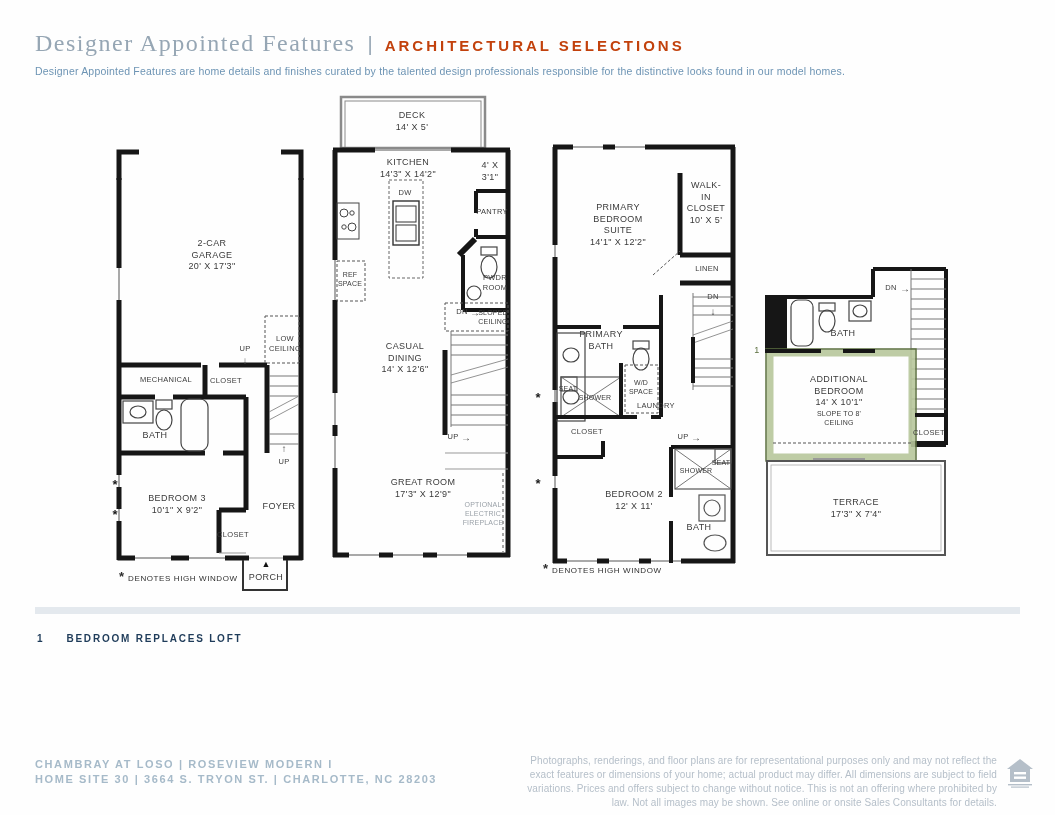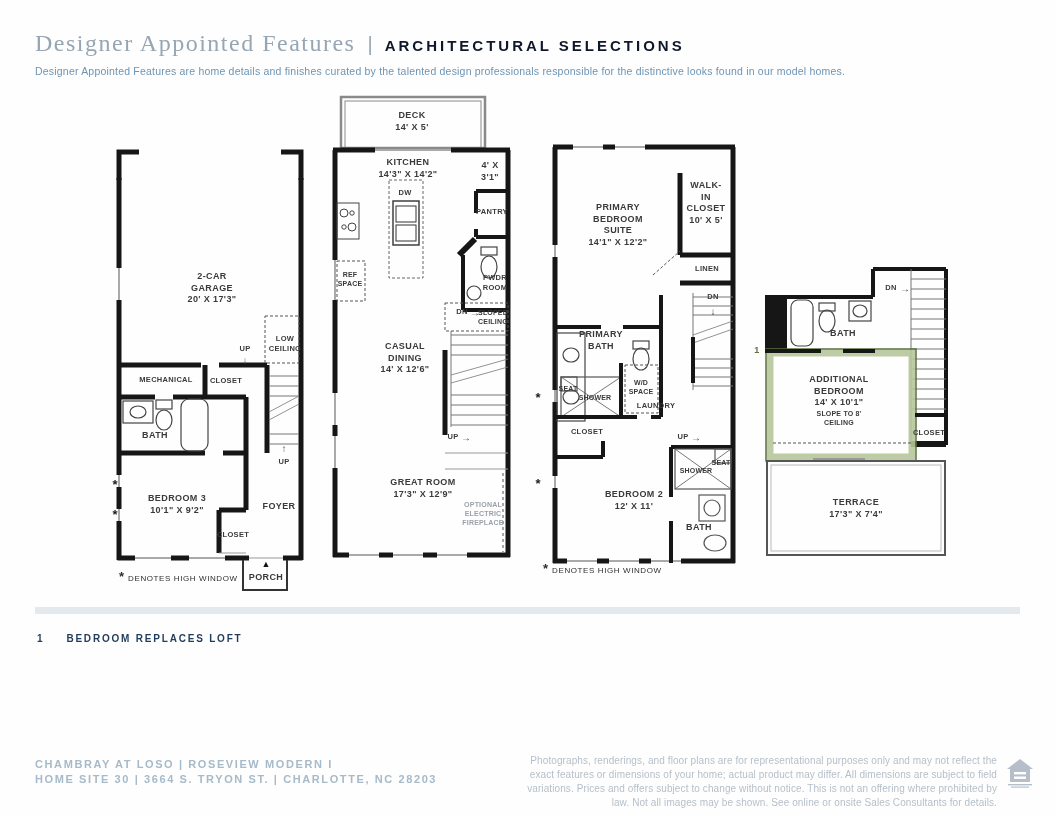--- a/index.html
+++ b/index.html
@@ -2,27 +2,27 @@
 <html><head>
 <meta charset="utf-8">
 <style>
   html,body{margin:0;padding:0;background:#ffffff;}
   .page{position:relative;width:1055px;height:815px;background:#fefefe;overflow:hidden;
         font-family:"Liberation Sans","DejaVu Sans",sans-serif;}
   
   .hdr{position:absolute;left:35px;top:30px;display:flex;align-items:baseline;white-space:nowrap;justify-content:center;}
   .hdr-title{font-family:"Liberation Serif","DejaVu Serif",serif;font-size:24px;letter-spacing:1.5px;color:#96a6b4;}
   .hdr-sep{font-size:20px;color:#96a6b4;margin:0 12px;font-weight:300;}
-  .hdr-section{font-size:15px;font-weight:700;letter-spacing:3px;color:#0f172a;}
+  .hdr-section{font-size:15px;font-weight:700;letter-spacing:3px;color:#c2410c;}
   .hdr-desc{position:absolute;left:35px;top:65px;font-size:10.5px;color:#6d94b4;letter-spacing:.2px;}
   
   .plan{position:absolute;}
   .plan svg{position:absolute;left:0;top:0;overflow:visible;}
   .lbl{position:absolute;transform:translate(-50%,-50%);font-size:9px;line-height:1.28;letter-spacing:.4px;
-       color:#3a3a3a;text-align:center;white-space:pre-line;font-weight:700;}
+       color:#3a3a3a;text-align:center;white-space:pre-line;font-weight:400;}
   .sm{font-size:7.5px;letter-spacing:.3px;}
   .xs{font-size:7px;letter-spacing:.2px;}
   .gray{color:#9aa1a8;}
   .arw{position:absolute;transform:translate(-50%,-50%);font-size:10px;color:#444;font-weight:400;}
   .ast{position:absolute;transform:translate(-50%,-50%);font-size:13px;font-weight:700;color:#1a1a1a;}
   .note{position:absolute;display:flex;align-items:flex-start;gap:4px;color:#2e2e2e;}
   .note .star{font-size:13px;font-weight:700;line-height:10px;}
   .note .ntxt{font-size:8px;letter-spacing:.6px;padding-top:2px;}
   
   .divider{position:absolute;left:35px;top:607px;width:985px;height:7px;background:#e4e9ee;}
@@ -84,21 +84,21 @@
           <rect x="41" y="252" width="16" height="9"></rect>
             <ellipse cx="49" cy="272" rx="8" ry="10"></ellipse>
         </g>
         <g>
           <rect x="66" y="251" width="27" height="52" rx="8"></rect>
         </g>
       </g>
 
       <path d="M128,412 V442 H172 V412" fill="none" stroke="#333" stroke-width="2"></path>
     </svg>
-    <div class="lbl" style="left:97px;top:107px;margin-top:33px;">2-CAR
+    <div class="lbl" style="left:97px;top:107px;">2-CAR
 GARAGE
 20' X 17'3"</div>
     <div class="lbl sm" style="left:130px;top:201px;">UP</div>
     <span class="arw" style="left:130px;top:212px;">↓</span>
     <div class="lbl sm" style="left:170px;top:196px;">LOW
 CEILING</div>
     <div class="lbl sm" style="left:51px;top:232px;">MECHANICAL</div>
     <div class="lbl sm" style="left:111px;top:233px;">CLOSET</div>
     <div class="lbl" style="left:40px;top:288px;">BATH</div>
     <span class="arw" style="left:169px;top:300px;">↑</span>

